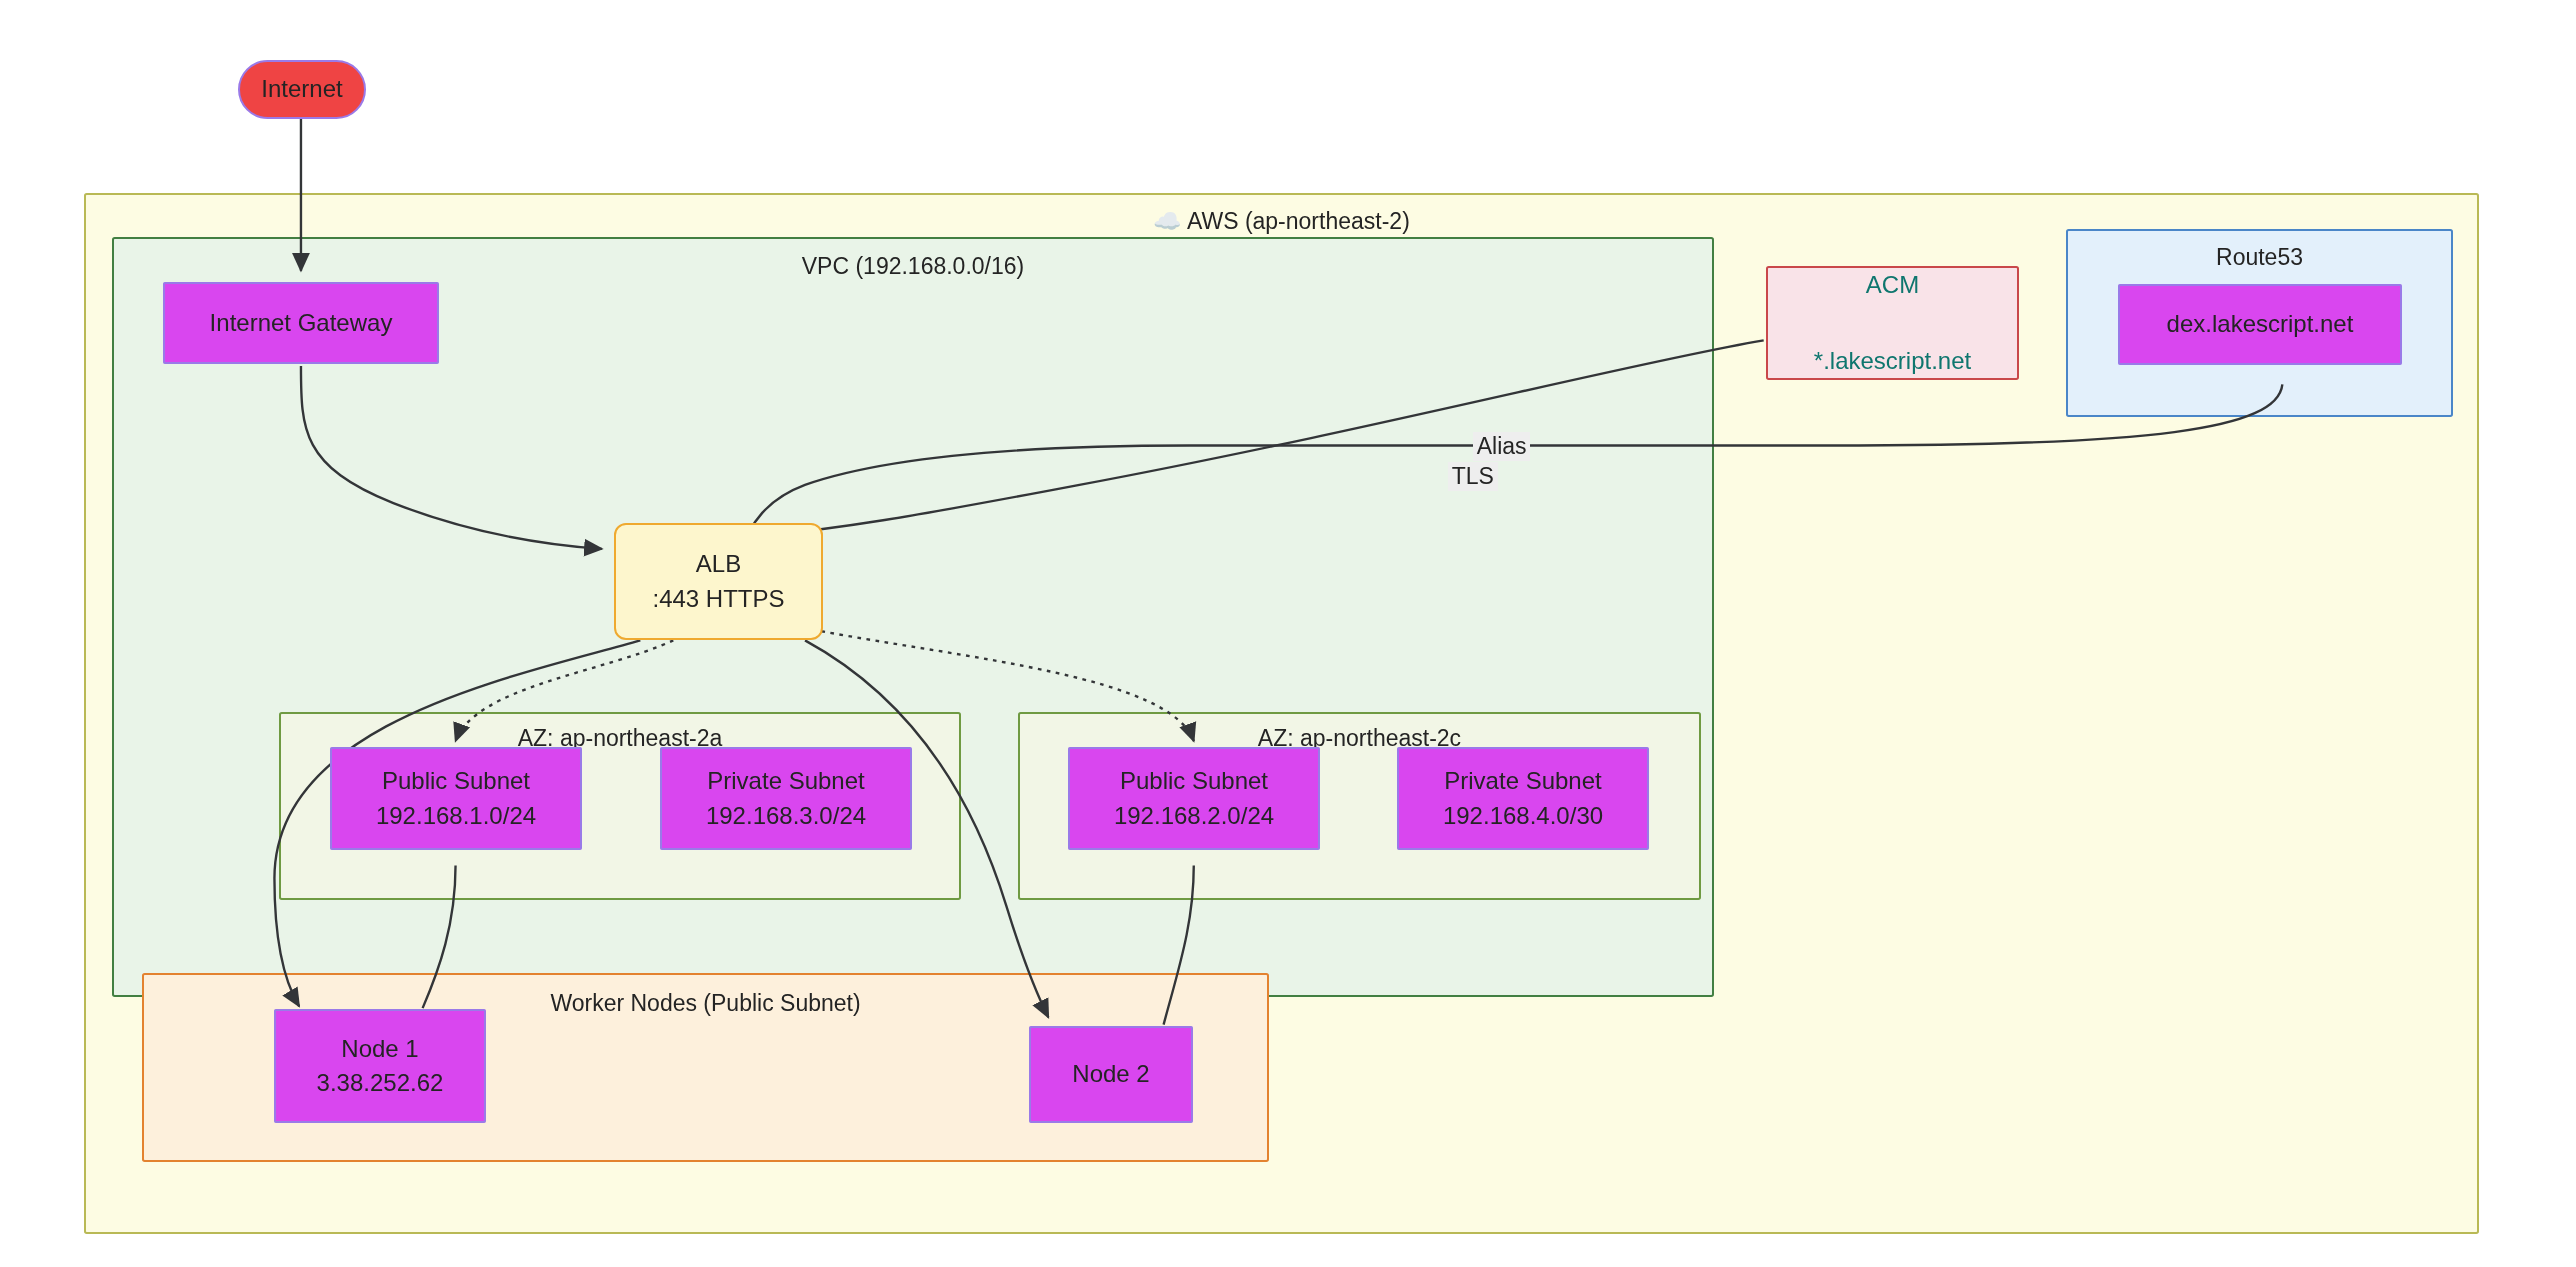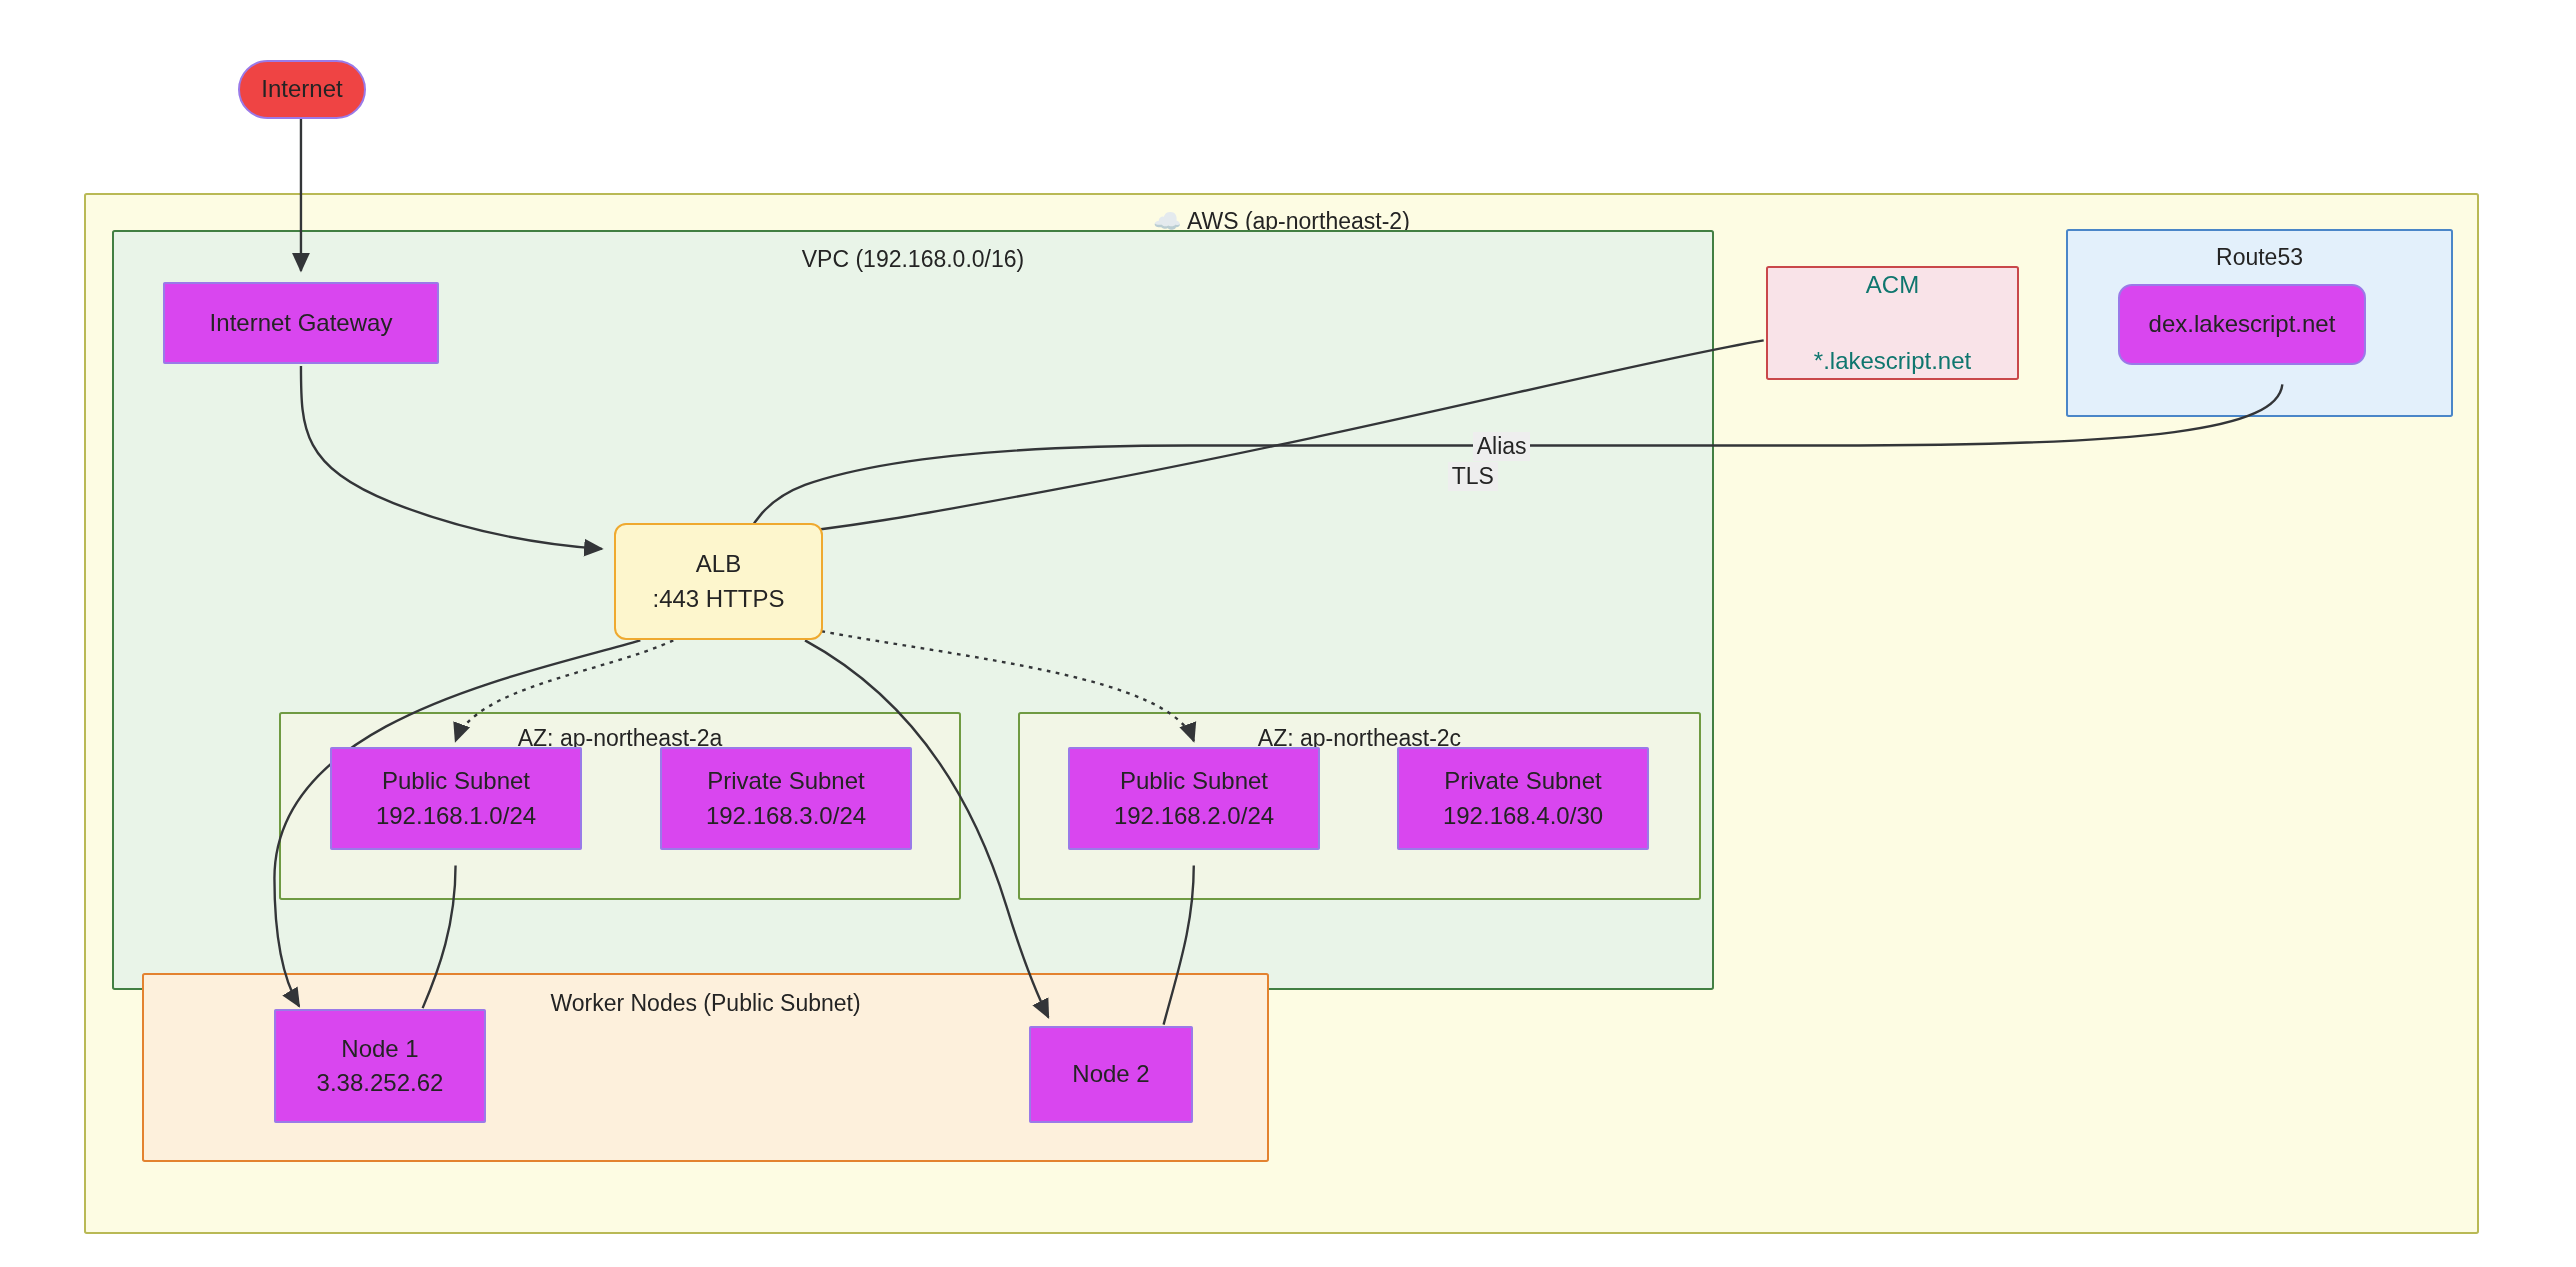--- a/index.html
+++ b/index.html
@@ -41,21 +41,21 @@
 </style>
 </head>
 <body>
 
 <div id="stage">
 
   <div class="cluster c-aws" style="left:84px;top:193px;width:2395px;height:1041px;">
     <div class="clabel" style="top:12.8px;"><span>☁️</span> <span>AWS (ap-northeast-2)</span></div>
   </div>
 
-  <div class="cluster c-vpc" style="left:112px;top:230px;width:1602px;height:760px;">
+  <div class="cluster c-vpc" style="left:112px;top:237px;width:1602px;height:760px;">
     <div class="clabel" style="top:13.7px;">VPC (192.168.0.0/16)</div>
   </div>
 
   <div class="cluster c-az" style="left:279px;top:712px;width:682px;height:188px;">
     <div class="clabel" style="top:11px;">AZ: ap-northeast-2a</div>
   </div>
 
   <div class="cluster c-az" style="left:1018px;top:712px;width:683px;height:188px;">
     <div class="clabel" style="top:11px;">AZ: ap-northeast-2c</div>
   </div>
@@ -111,21 +111,21 @@
   <div class="box n-alb" style="left:614px;top:523px;width:209px;height:117px;">
     <span class="ln2">ALB</span>
     <span class="ln2">:443 HTTPS</span>
   </div>
 
   <div class="box n-acm" style="left:1766px;top:266px;width:253px;height:114px;">
     <span class="ln2">ACM</span>
     <span class="ln2">*.lakescript.net</span>
   </div>
 
-  <div class="box n-node" style="left:2118px;top:284px;width:248px;height:81px;border-radius:14px;">
+  <div class="box n-node" style="left:2118px;top:284px;width:284px;height:81px;">
     <span>dex.lakescript.net</span>
   </div>
 
   <div class="box n-node" style="left:330px;top:747px;width:252px;height:103px;">
     <span>Public Subnet</span>
     <span>192.168.1.0/24</span>
   </div>
   <div class="box n-node" style="left:660px;top:747px;width:252px;height:103px;">
     <span>Private Subnet</span>
     <span>192.168.3.0/24</span>

